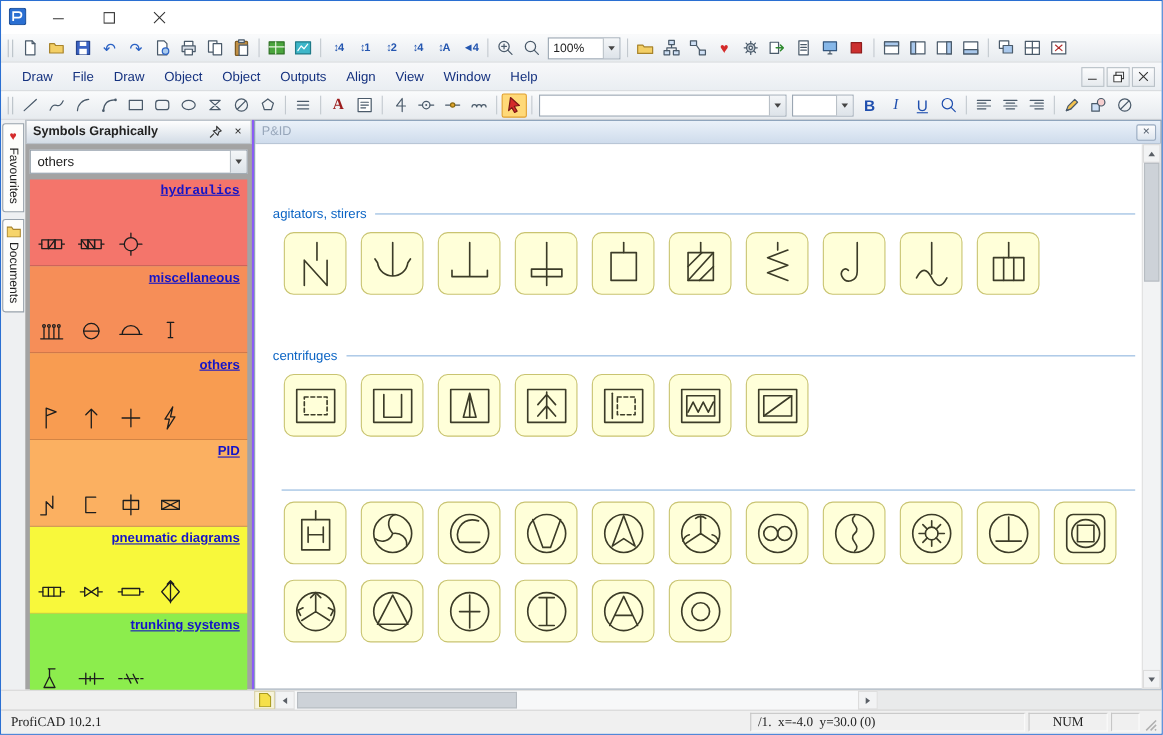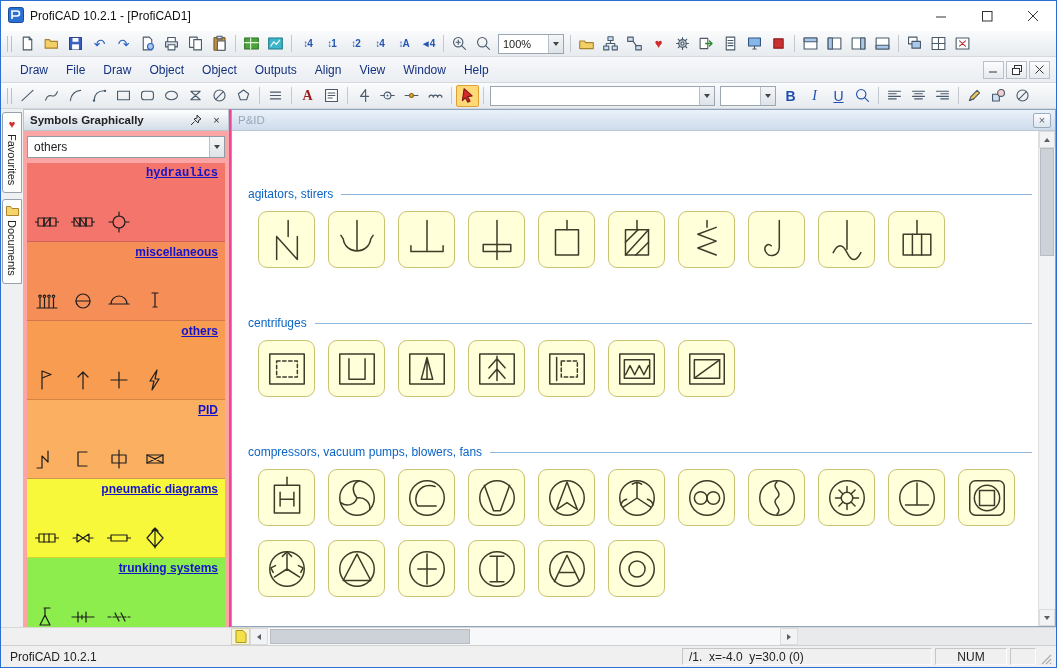--- a/index.html
+++ b/index.html
@@ -31,21 +31,21 @@
 .menu-item{padding:4px 9px;color:#14317f;}
 .menu-spacer{flex:1;}
 .mdi-ctrl{width:21px;height:18px;display:flex;align-items:center;justify-content:center;border:1px solid #b9c0c7;background:linear-gradient(#fcfcfd,#e6eaee);margin-right:2px;font-size:10px;color:#333;}
 
 .main{flex:1;display:flex;min-height:0;}
 .edge-strip{width:22px;flex:0 0 22px;background:#eef0f2;display:flex;flex-direction:column;align-items:center;padding-top:3px;gap:6px;}
 .edge-tab{width:20px;background:#fdfdfb;border:1px solid #98a2ac;border-radius:3px 0 0 3px;display:flex;flex-direction:column;align-items:center;padding:5px 0 7px;gap:4px;}
 .edge-tab .vlabel{writing-mode:vertical-rl;font-size:11px;color:#222;}
 .tab-heart{color:#d42a2a;font-size:11px;}
 
-.sidebar{width:208px;flex:0 0 208px;background:#fca5a5;display:flex;flex-direction:column;border-right:2px solid #ec4899;justify-content:center;}
+.sidebar{width:208px;flex:0 0 208px;background:#a3a3a3;display:flex;flex-direction:column;border-right:2px solid #8b5cf6;justify-content:center;}
 .panel-header{height:22px;flex:0 0 22px;background:linear-gradient(#fefefe,#d3dce6);border:1px solid #bcc4cc;display:flex;align-items:center;padding:0 3px 0 6px;gap:4px;}
 .panel-title{flex:1;font-weight:bold;font-size:11.5px;}
 .panel-btn{width:17px;height:16px;display:flex;align-items:center;justify-content:center;font-size:11px;color:#333;}
 .dropdown{height:22px;flex:0 0 22px;margin:5px 4px;background:#fff;border:1px solid #8f9ba7;display:flex;align-items:center;padding-left:6px;}
 .dropdown .dd-val{flex:1;}
 .categories{flex:1;overflow:hidden;display:flex;flex-direction:column;margin:0 4px;}
 .cat-block{height:79px;flex:0 0 79px;position:relative;border-bottom:1px solid rgba(0,0,0,0.15);}
 .cat-title{position:absolute;top:3px;right:7px;font-weight:bold;font-size:12px;color:#1414c8;text-decoration:underline;}
 .cat-syms{position:absolute;left:8px;bottom:7px;display:flex;align-items:flex-end;gap:12px;}
 .cat-sym{display:inline-flex;}
@@ -70,38 +70,37 @@
 .vtrack{flex:1;}
 .hscroll-row{height:18px;flex:0 0 18px;display:flex;background:#f0f0f0;border-top:1px solid #d8d8d8;align-items:stretch;}
 .hs-filler-left{width:230px;flex:0 0 230px;}
 .hs-page-btn{width:19px;flex:0 0 19px;display:flex;align-items:center;justify-content:center;background:#f7f4dc;border:1px solid #d8d2a8;}
 .hs-btn{width:18px;flex:0 0 18px;background:#f2f3f4;border:1px solid #dcdcdc;display:flex;align-items:center;justify-content:center;}
 .hs-track{width:512px;flex:0 0 512px;background:#f7f8f9;position:relative;}
 .hthumb{position:absolute;left:2px;top:1px;bottom:1px;width:200px;background:#cdd2d8;border:1px solid #b7bcc2;}
 .hs-filler-right{flex:1;background:#e9eaeb;}
 
 .statusbar{height:22px;flex:0 0 22px;background:#f0f0f0;border-top:1px solid #d0d0d0;display:flex;align-items:center;padding:0 3px;gap:3px;font-size:12px;}
-.sb-cell{height:17px;display:flex;align-items:center;padding:0 6px;border:1px solid;border-color:#c6c6c6 #fbfbfb #fbfbfb #c6c6c6;}
+.sb-cell{height:17px;display:flex;align-items:center;padding:0 6px;border:1px solid;border-color:#c6c6c6 #fbfbfb #fbfbfb #c6c6c6;font-family:Liberation Serif, serif;}
 .sb-left{flex:1;border:none;}
 .sb-pos{width:250px;flex:0 0 250px;white-space:pre;}
 .sb-num{width:72px;flex:0 0 72px;justify-content:center;}
 .sb-mini{width:26px;flex:0 0 26px;}
 .grip{width:14px;height:16px;display:flex;align-items:flex-end;}
 </style>
 </head>
 <body>
 
 <div class="window">
 
   <div class="titlebar">
     <span><svg width="16" height="16" viewBox="0 0 16 16">
           <rect x="0.5" y="0.5" width="15" height="15" rx="2" fill="#2a6fd2" stroke="#1b4d96"></rect>
           <path d="M4 12V4h5a2.5 2.5 0 0 1 0 5H4" fill="none" stroke="#fff" stroke-width="1.6"></path>
         </svg></span>
-    <span class="title">ProfiCAD 10.2.1 - [ProfiCAD1]</span>
     <span class="win-controls">
       <span class="win-btn">
           <svg width="11" height="11">
             <path d="M0 6h10" stroke="#333"></path>
           </svg>
         </span>
       <span class="win-btn">
           <svg width="11" height="11">
             <rect x="0.5" y="0.5" width="9.5" height="9.5" fill="none" stroke="#333"></rect>
           </svg>
@@ -959,21 +958,20 @@
                     <svg width="46" height="46" viewBox="0 0 40 40" fill="none" stroke="#3c3c28" stroke-width="1.3" stroke-linecap="round" stroke-linejoin="round">
                       <rect x="5" y="7" width="30" height="26"></rect>
                       <rect x="9" y="12" width="22" height="16"></rect>
                       <path d="M9 28L31 12"></path>
                     </svg>
                   </span>
                 </div>
               </div>
               <div class="section">
                 <div class="sec-head">
-                  <span class="sec-title">compressors, vacuum pumps, blowers, fans</span>
                   <span class="sec-rule"></span>
                 </div>
                 <div class="tile-row">
                   <span class="tile">
                     <svg width="46" height="46" viewBox="0 0 40 40" fill="none" stroke="#3c3c28" stroke-width="1.3" stroke-linecap="round" stroke-linejoin="round">
                       <path d="M20 2v7"></path>
                       <rect x="9" y="9" width="22" height="24"></rect>
                       <path d="M14 15v12M26 15v12M14 21h12"></path>
                     </svg>
                   </span>

